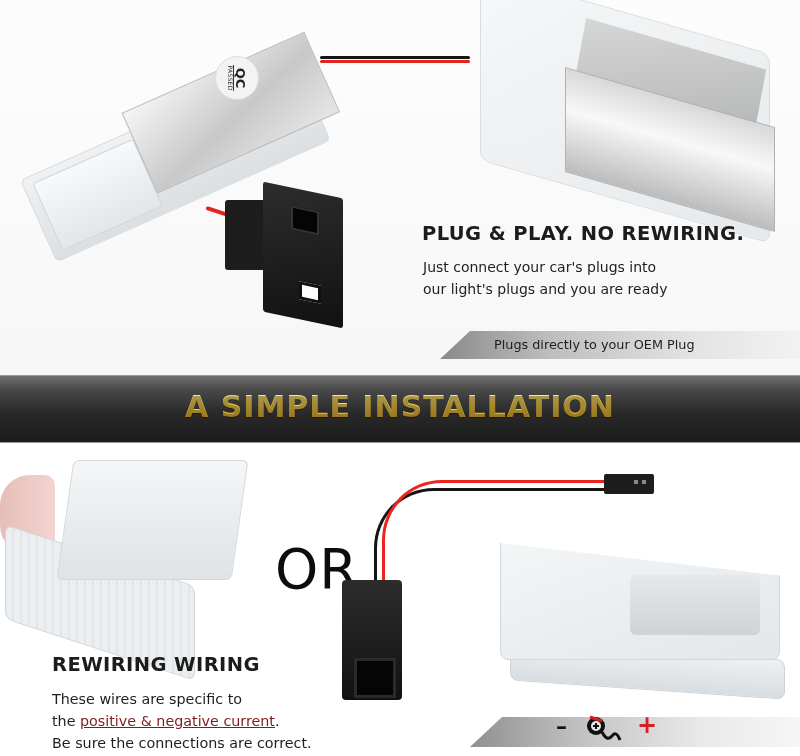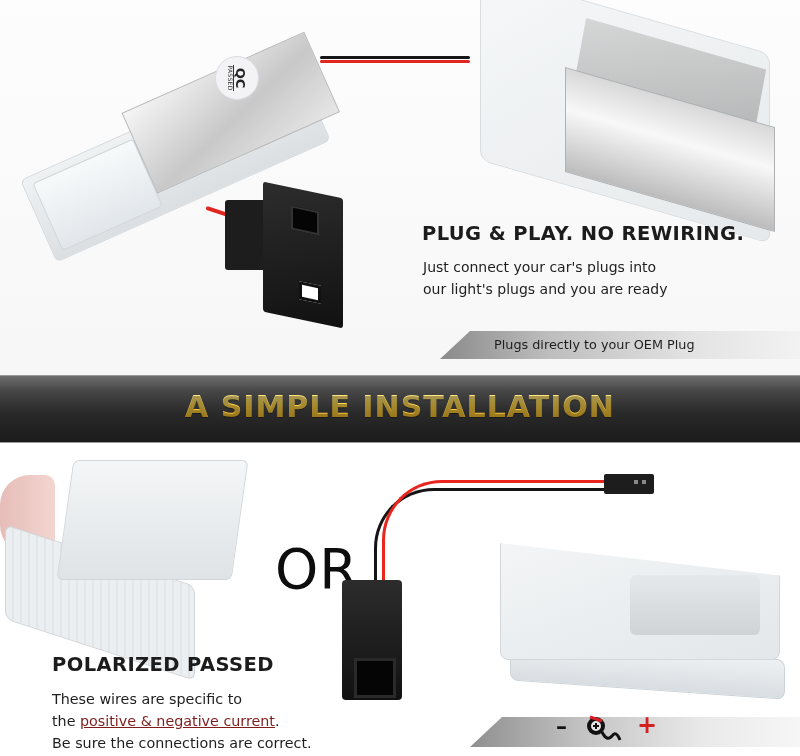--- a/index.html
+++ b/index.html
@@ -138,21 +138,21 @@
   <div class="pin"></div>
   <div class="housing"></div>
 </div>
 
 <div class="lamp-br">
   <div class="base"></div>
   <div class="shell"></div>
   <div class="window"></div>
 </div>
 
-<div class="polar-heading">POLARIZED PASSED</div>
+<div class="polar-heading">REWIRING WIRING</div>
 <div class="polar-body">
   <div>These wires are specific to</div>
   <div><span>the </span><span class="red">positive &amp; negative current</span><span>.</span></div>
   <div>Be sure the connections are correct.</div>
 </div>
 
 <div class="polarity-strip"></div>
 <div class="minus-sign">–</div>
 <div class="plug-symbol">
   <svg width="40" height="36" viewBox="0 0 40 36">

